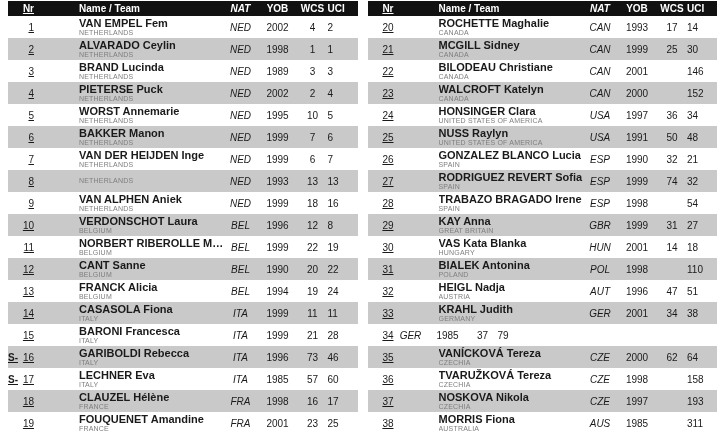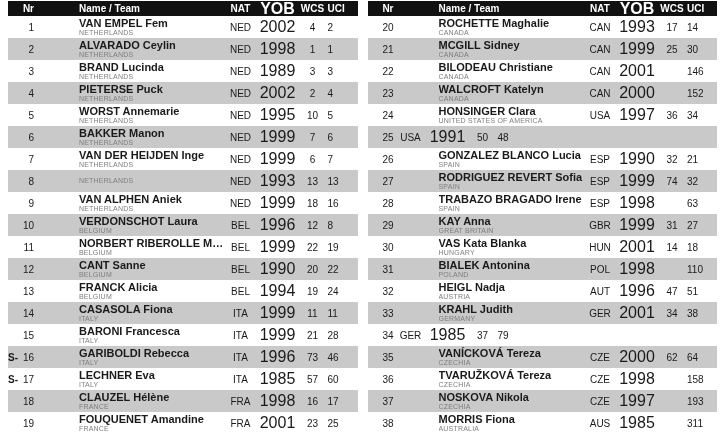--- a/index.html
+++ b/index.html
@@ -13,25 +13,25 @@
   html,body{width:720px;height:434px;background:#ffffff;overflow:hidden;}
   body{font-family:"Liberation Sans","DejaVu Sans",sans-serif;color:var(--text);}
   .page{display:flex;gap:10px;padding:1px 3px 0 8px;width:720px;}
   .rank-table{flex:1 1 0;min-width:0;}
   .thead{display:flex;align-items:center;background:var(--header-bg);color:var(--header-text);
          height:15px;font-size:10px;font-weight:bold;line-height:15px;}
   .row{display:flex;align-items:center;height:22px;}
   .row.alt{background:var(--row-alt-bg);}
   .cell{flex:0 0 auto;}
   .col-nr{width:26px;display:flex;justify-content:flex-end;align-items:baseline;
-          font-size:10px;text-align:right;}
+          font-size:10px;text-align:right;text-decoration:underline;}
   .col-nr .prefix{font-weight:bold;margin-right:auto;font-size:10px;}
   .col-name{flex:1 1 auto;min-width:0;padding-left:5px;overflow:hidden;margin-left:40px;}
-  .col-nat{width:34px;text-align:center;font-size:10px;}
-  .col-yob{width:40px;text-align:center;font-size:16px;}
+  .col-nat{width:34px;text-align:center;font-size:10px;font-style:italic;}
+  .col-yob{width:40px;text-align:center;font-size:10px;}
   .col-wcs{width:30px;text-align:center;font-size:10px;}
   .col-uci{width:30px;text-align:left;font-size:10px;}
   .thead .col-name{font-size:10px;}
   .rider-name{font-size:11px;font-weight:bold;line-height:12px;white-space:nowrap;
               overflow:hidden;text-overflow:ellipsis;}
   .rider-team{font-size:7px;line-height:8px;color:var(--team-text);letter-spacing:.2px;
               white-space:nowrap;overflow:hidden;}
 </style>
 </head>
 <body>
@@ -417,20 +417,24 @@
     <div class="cell col-yob">1997</div>
     <div class="cell col-wcs">36</div>
     <div class="cell col-uci">34</div>
   </div>
 
   <div class="row alt">
     <div class="cell col-nr">
       <span class="prefix"></span>
       <span>25</span>
     </div>
+    <div class="cell col-name">
+      <div class="rider-name">NUSS Raylyn</div>
+      <div class="rider-team">UNITED STATES OF AMERICA</div>
+    </div>
     <div class="cell col-nat">USA</div>
     <div class="cell col-yob">1991</div>
     <div class="cell col-wcs">50</div>
     <div class="cell col-uci">48</div>
   </div>
 
   <div class="row">
     <div class="cell col-nr">
       <span class="prefix"></span>
       <span>26</span>
@@ -465,21 +469,21 @@
       <span class="prefix"></span>
       <span>28</span>
     </div>
     <div class="cell col-name">
       <div class="rider-name">TRABAZO BRAGADO Irene</div>
       <div class="rider-team">SPAIN</div>
     </div>
     <div class="cell col-nat">ESP</div>
     <div class="cell col-yob">1998</div>
     <div class="cell col-wcs"></div>
-    <div class="cell col-uci">63</div>
+    <div class="cell col-uci">54</div>
   </div>
 
   <div class="row alt">
     <div class="cell col-nr">
       <span class="prefix"></span>
       <span>29</span>
     </div>
     <div class="cell col-name">
       <div class="rider-name">KAY Anna</div>
       <div class="rider-team">GREAT BRITAIN</div>

